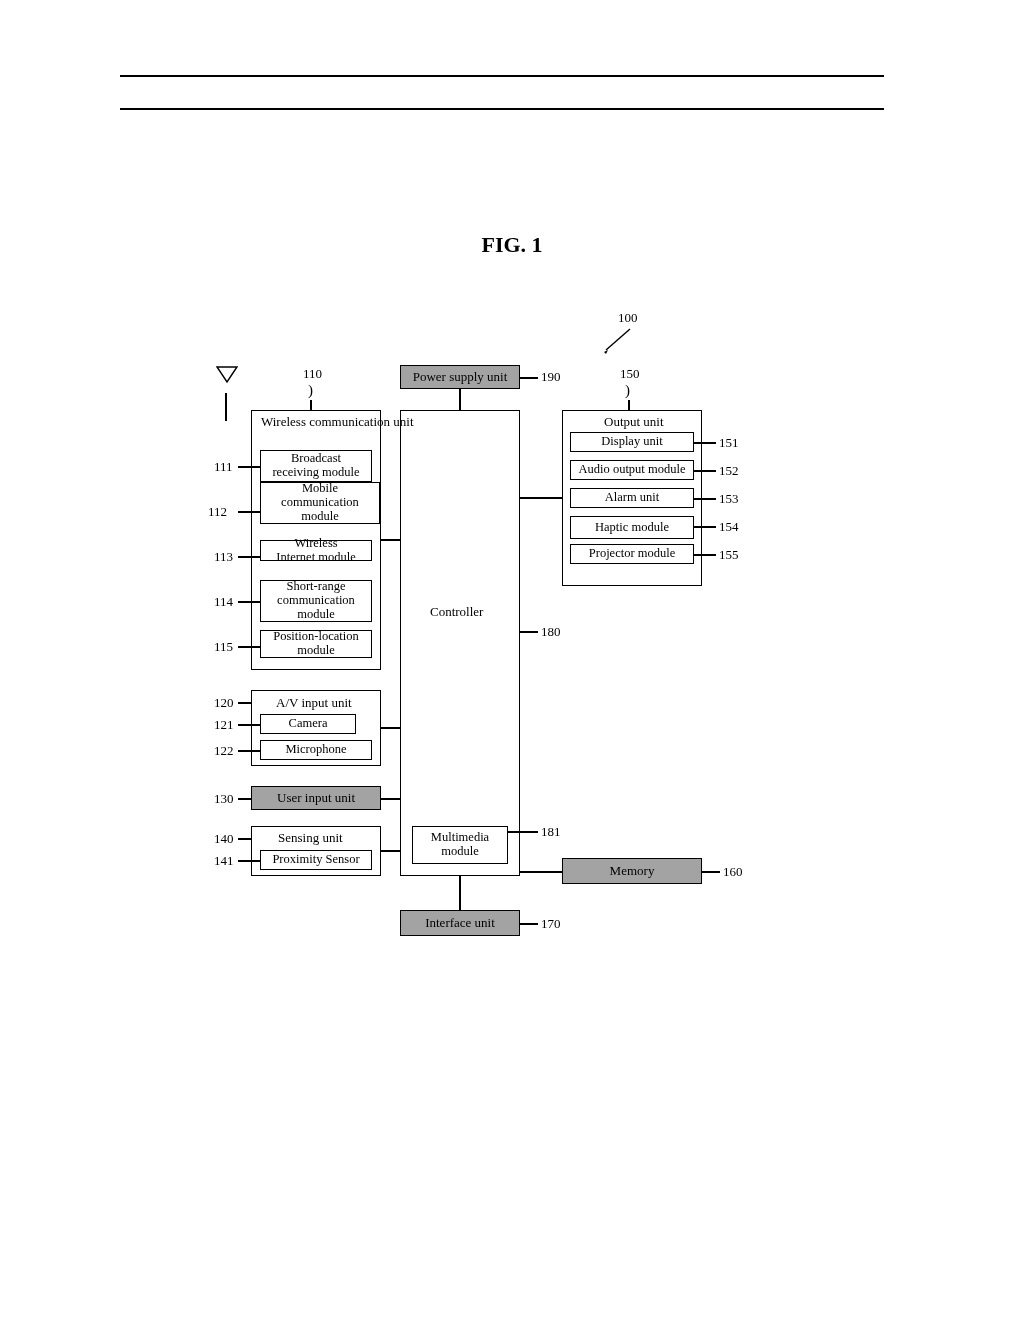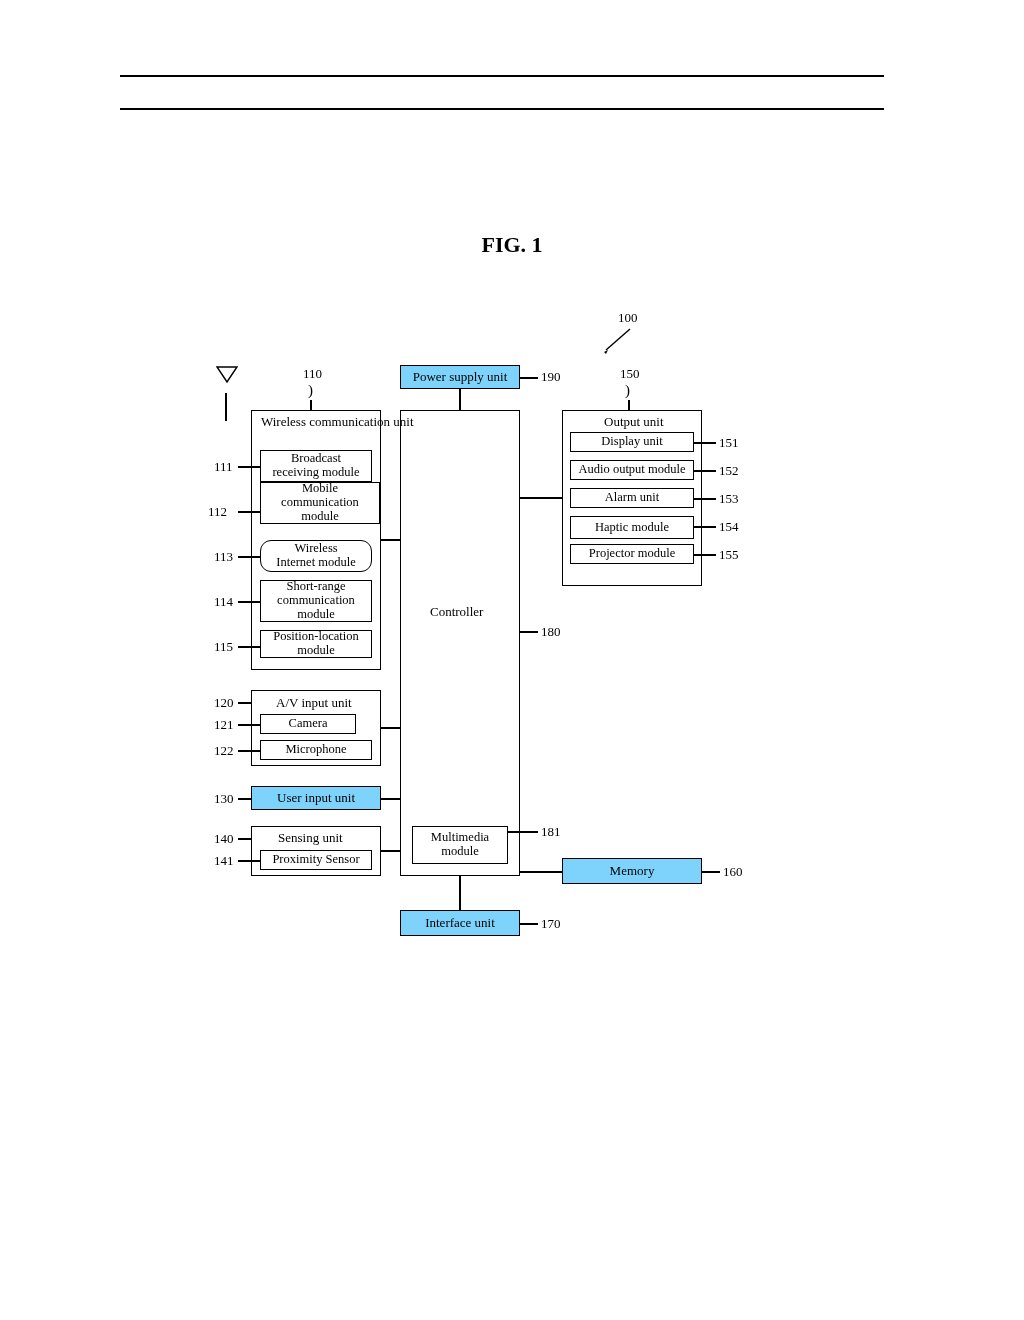--- a/index.html
+++ b/index.html
@@ -55,21 +55,21 @@
   .diagram {
     position: absolute;
     top: 310px;
     left: 120px;
     width: 730px;
     height: 720px;
   }
   .box {
     position: absolute;
     border: 1.5px solid #000;
-    background: #7dd3fc;
+    background: #a3a3a3;
     display: flex;
     align-items: center;
     justify-content: center;
     text-align: center;
     font-size: 13px;
     line-height: 1.15;
     padding: 2px 4px;
   }
   .box-inner {
     position: absolute;
@@ -157,21 +157,21 @@
     <div class="ref" style="left:94px; top:149px;">111</div>
 
     <div class="box-inner" style="left:140px; top:172px; width:120px; height:42px;">
         <span style="white-space:pre-line;">Mobile
 communication
 module</span>
       </div>
     <div class="line" style="left:118px; top:201px; width:22px; height:1.5px;"></div>
     <div class="ref" style="left:88px; top:194px;">112</div>
 
-    <div class="box-inner" style="left:140px; top:230px; width:112px; height:32px;border-radius:11px;">
+    <div class="box-inner" style="left:140px; top:230px; width:112px; height:21px;">
         <span style="white-space:pre-line;">Wireless
 Internet module</span>
       </div>
     <div class="line" style="left:118px; top:246px; width:22px; height:1.5px;"></div>
     <div class="ref" style="left:94px; top:239px;">113</div>
 
     <div class="box-inner" style="left:140px; top:270px; width:112px; height:42px;">
         <span style="white-space:pre-line;">Short-range
 communication
 module</span>

